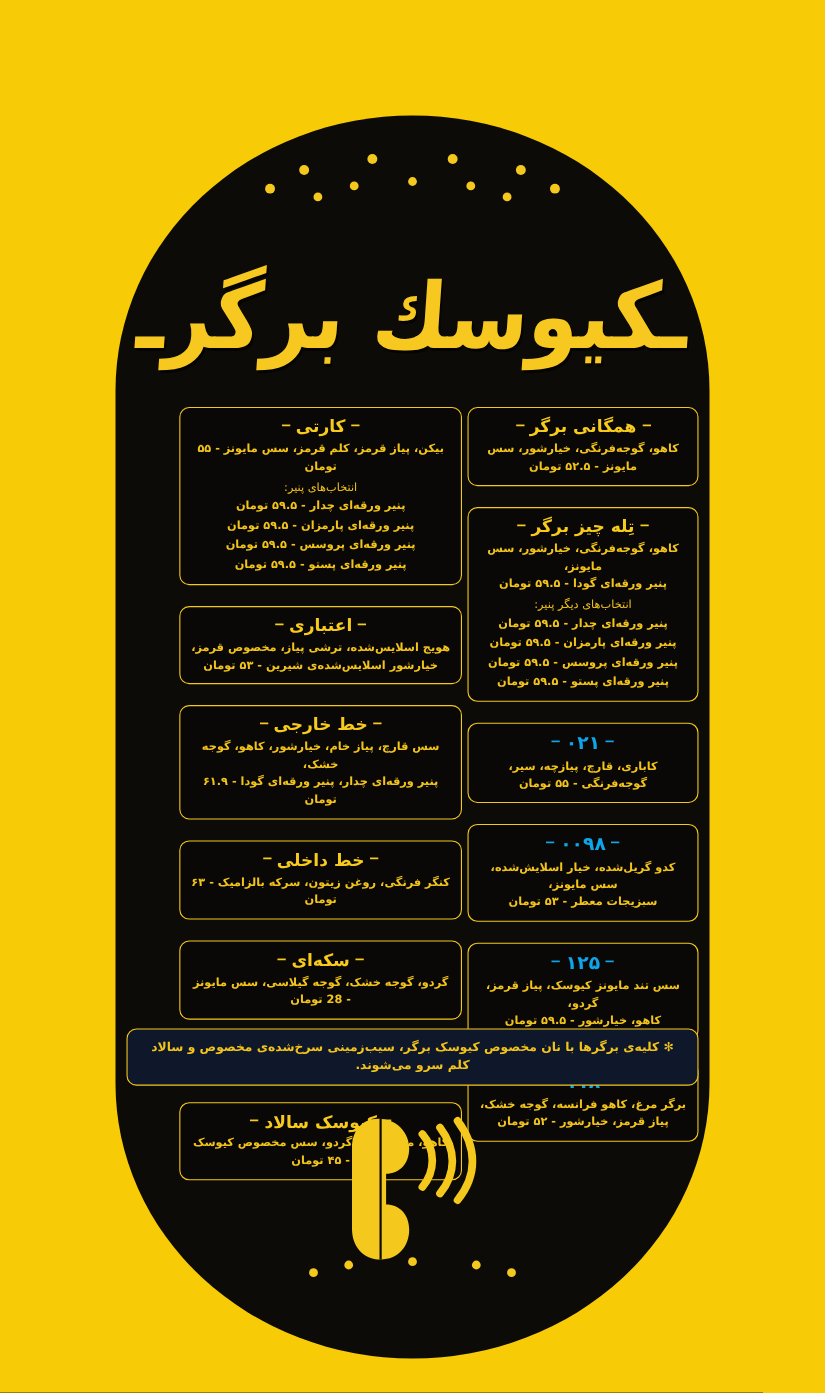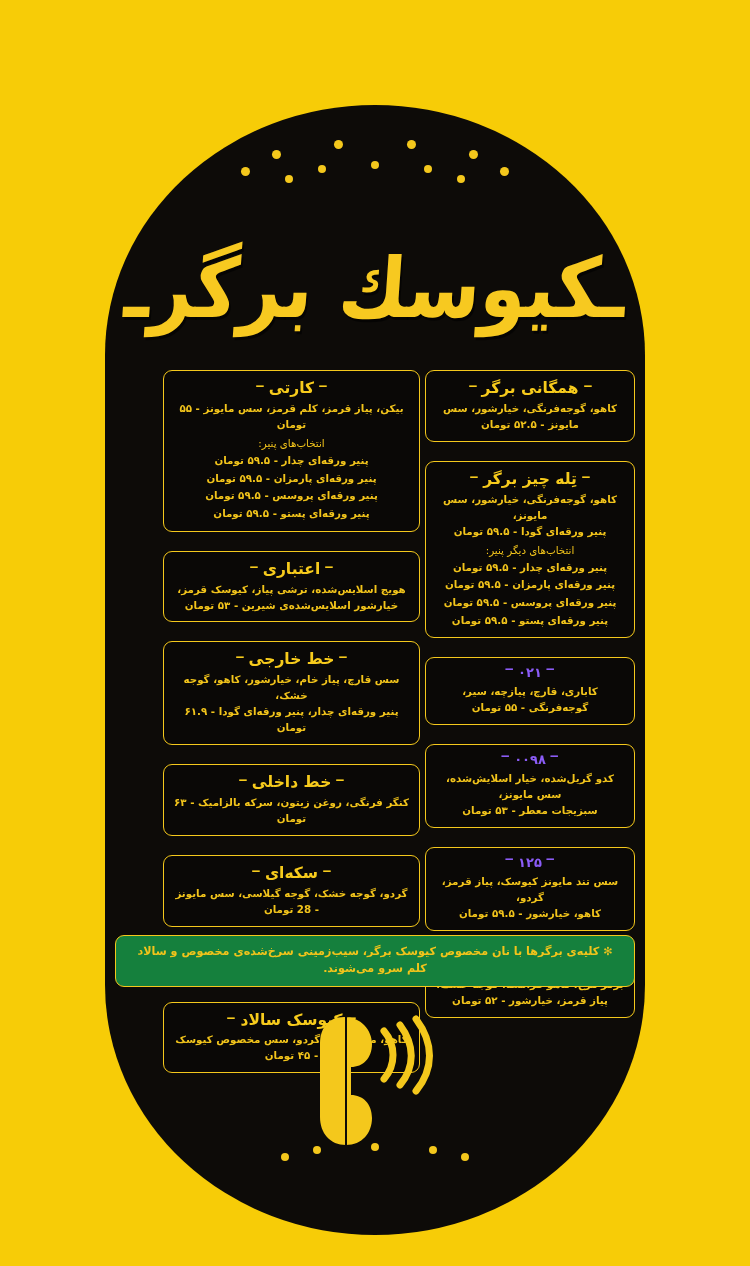--- a/index.html
+++ b/index.html
@@ -113,23 +113,23 @@
     content: "\2014";
     display: inline-block;
     font-size: 12px;
     transform: translateY(-3px) scaleX(0.7);
     margin: 0 3px;
     font-weight: bold;
   }
 
   .num-title {
     display: block;
-    font-size: 13px;
-    font-weight: bold;
-    color: #8b5cf6;
+    font-size: 17px;
+    font-weight: bold;
+    color: #0ea5e9;
     line-height: 1.3;
     margin-bottom: 2px;
     letter-spacing: 1px;
   }
   .num-title::before,
   .num-title::after {
     content: "\2014";
     display: inline-block;
     font-size: 12px;
     transform: translateY(-4px) scaleX(0.7);
@@ -170,21 +170,21 @@
     font-weight: bold;
     line-height: 1.45;
   }
 
   
   .note {
     position: absolute;
     left: 10px;
     bottom: 248px;
     width: 520px;
-    background: #15803d;
+    background: #0f172a;
     border: 1.6px solid #F4C81C;
     border-radius: 9px;
     padding: 8px 10px;
     text-align: center;
     color: #F2C41B;
     font-size: 11.2px;
     font-weight: bold;
     line-height: 1.5;
   }
 
@@ -264,21 +264,21 @@
           <span class="card-title">کارتی</span>
           <span class="desc">بیکن، پیاز قرمز، کلم قرمز، سس مایونز - ۵۵ تومان</span>
           <span class="sub-label">انتخاب‌های پنیر:</span>
           <span class="opt">پنیر ورقه‌ای چدار - ۵۹.۵ تومان</span>
           <span class="opt">پنیر ورقه‌ای پارمزان - ۵۹.۵ تومان</span>
           <span class="opt">پنیر ورقه‌ای پروسس - ۵۹.۵ تومان</span>
           <span class="opt">پنیر ورقه‌ای پستو - ۵۹.۵ تومان</span>
         </div>
         <div class="card">
           <span class="card-title">اعتباری</span>
-          <span class="desc">هویج اسلایس‌شده، ترشی پیاز، کیوسک قرمز،</span>
+          <span class="desc">هویج اسلایس‌شده، ترشی پیاز، مخصوص قرمز،</span>
           <span class="desc">خیارشور اسلایس‌شده‌ی شیرین - ۵۳ تومان</span>
         </div>
         <div class="card">
           <span class="card-title">خط خارجی</span>
           <span class="desc">سس قارچ، پیاز خام، خیارشور، کاهو، گوجه خشک،</span>
           <span class="desc">پنیر ورقه‌ای چدار، پنیر ورقه‌ای گودا - ۶۱.۹ تومان</span>
         </div>
         <div class="card">
           <span class="card-title">خط داخلی</span>
           <span class="desc">کنگر فرنگی، روغن زیتون، سرکه بالزامیک - ۶۳ تومان</span>

